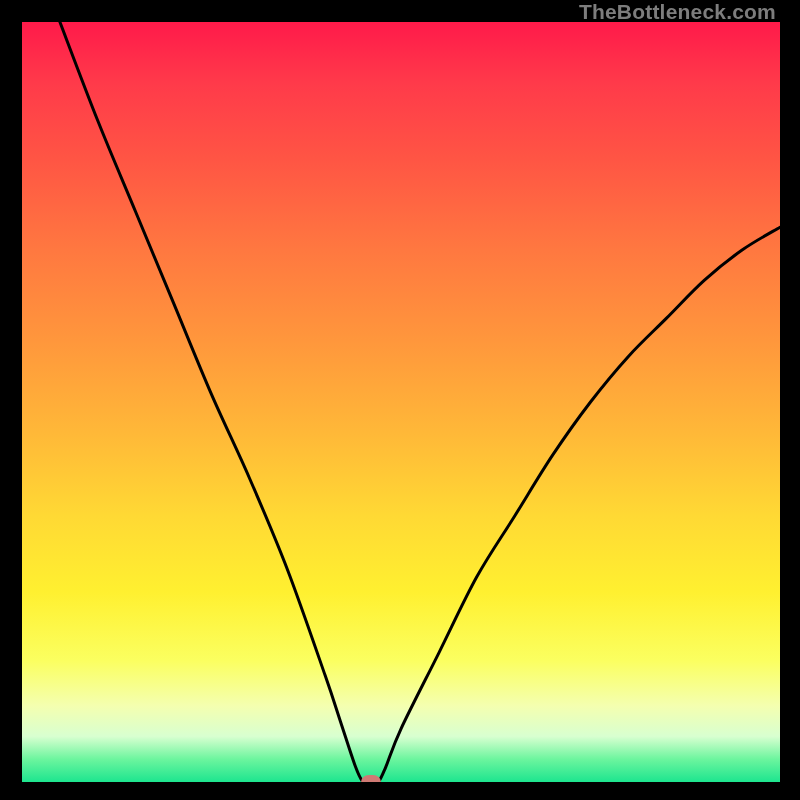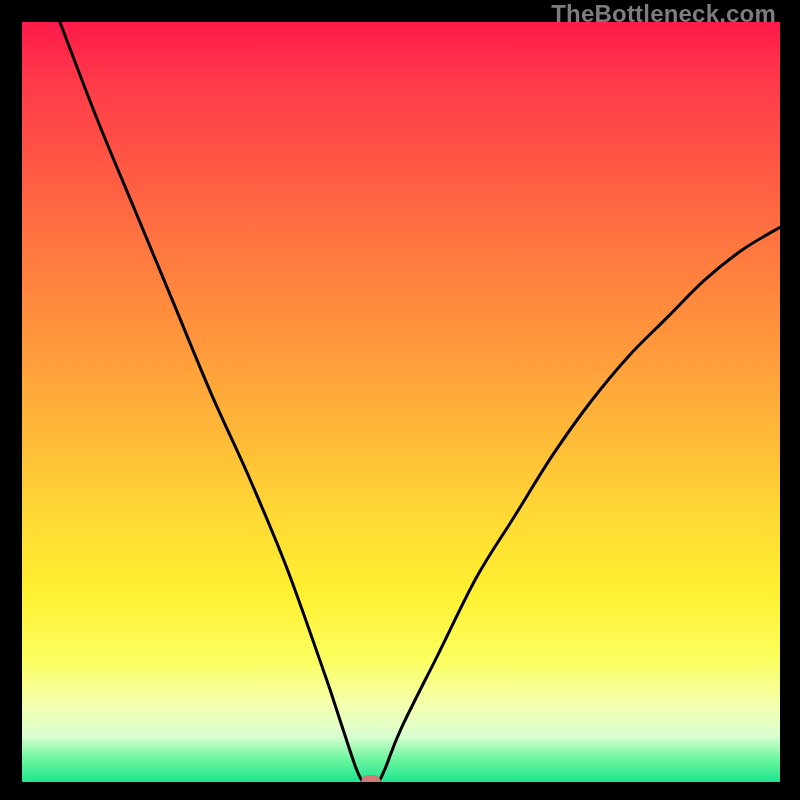--- a/index.html
+++ b/index.html
@@ -39,21 +39,21 @@
       #d8ffd0 94%,
       #6cf59e 97%,
       #1de58f 100%
     );
   }
   .watermark {
     position: absolute;
     top: 0px;
     right: 24px;
     font-family: Arial, Helvetica, sans-serif;
-    font-size: 24px;
+    font-size: 21px;
     font-weight: 600;
     color: #7d7d7d;
     letter-spacing: 0.2px;
     user-select: none;
   }
   svg.curve {
     position: absolute;
     left: 0;
     top: 0;
     width: 758px;

